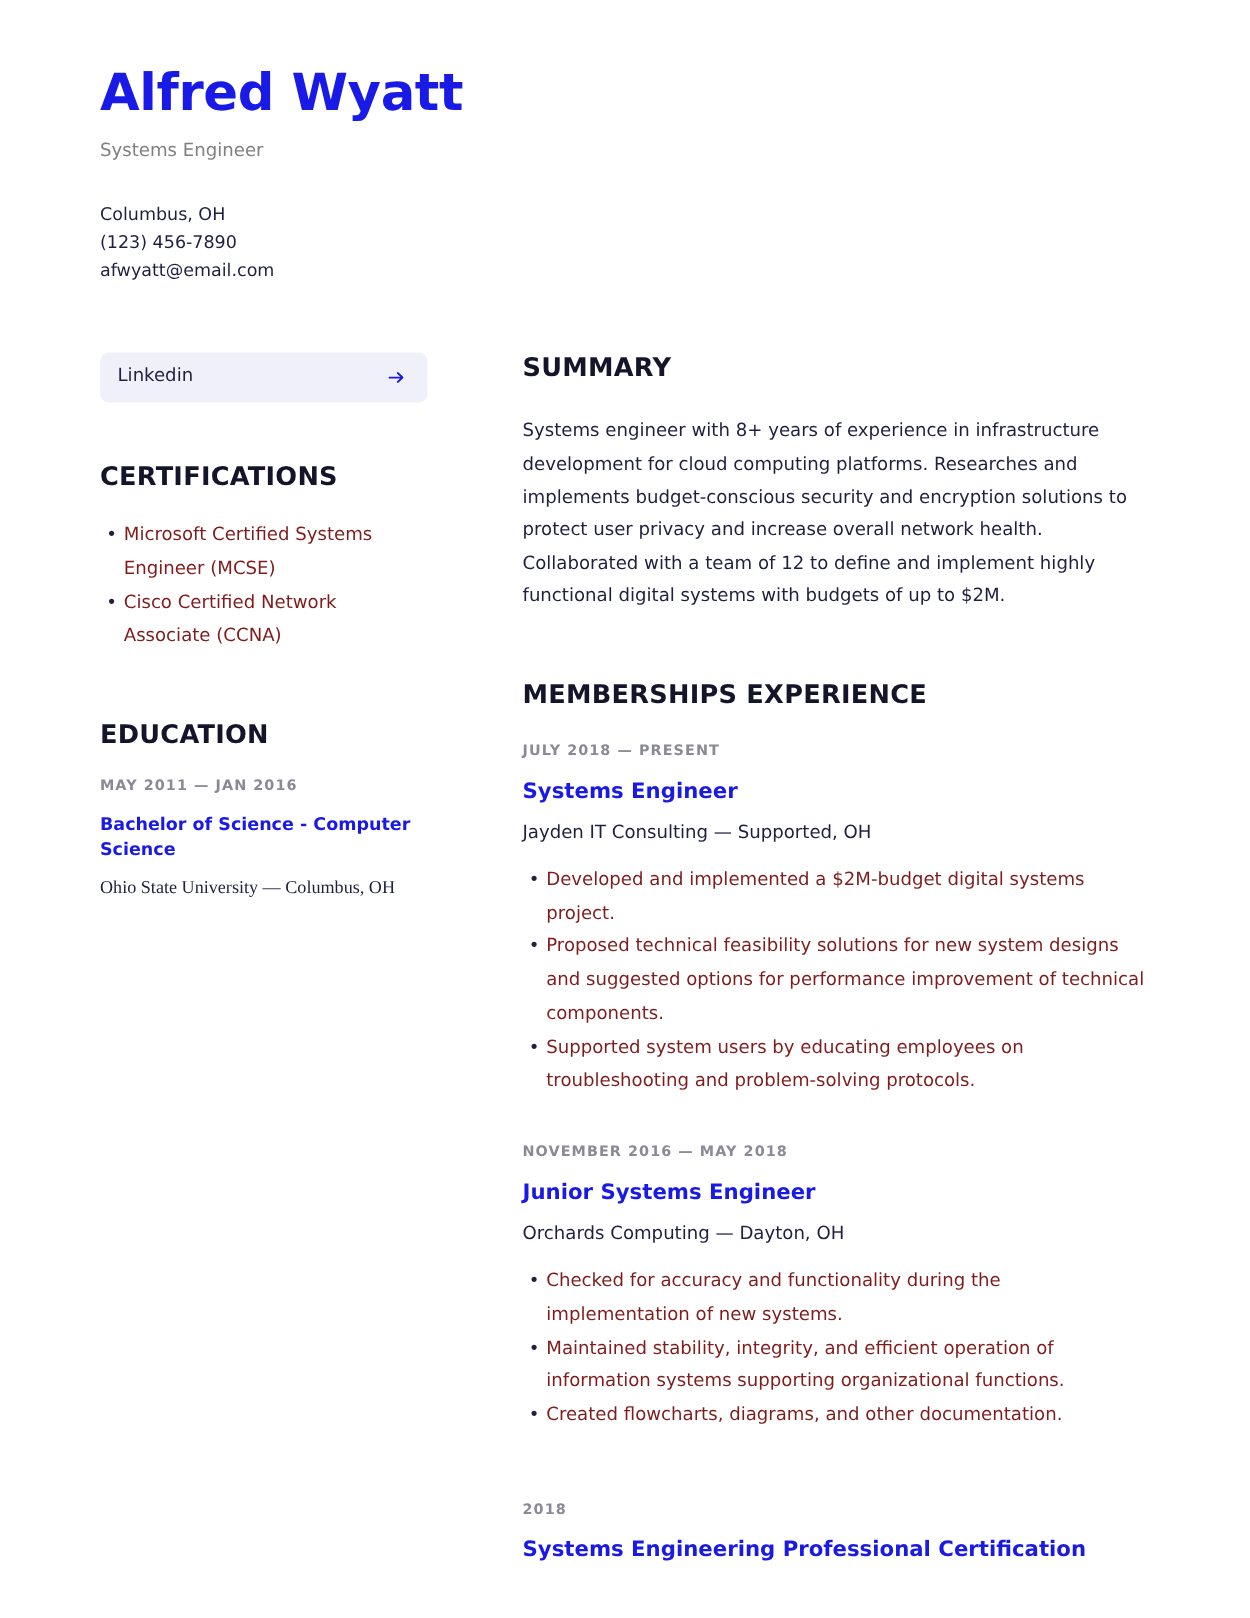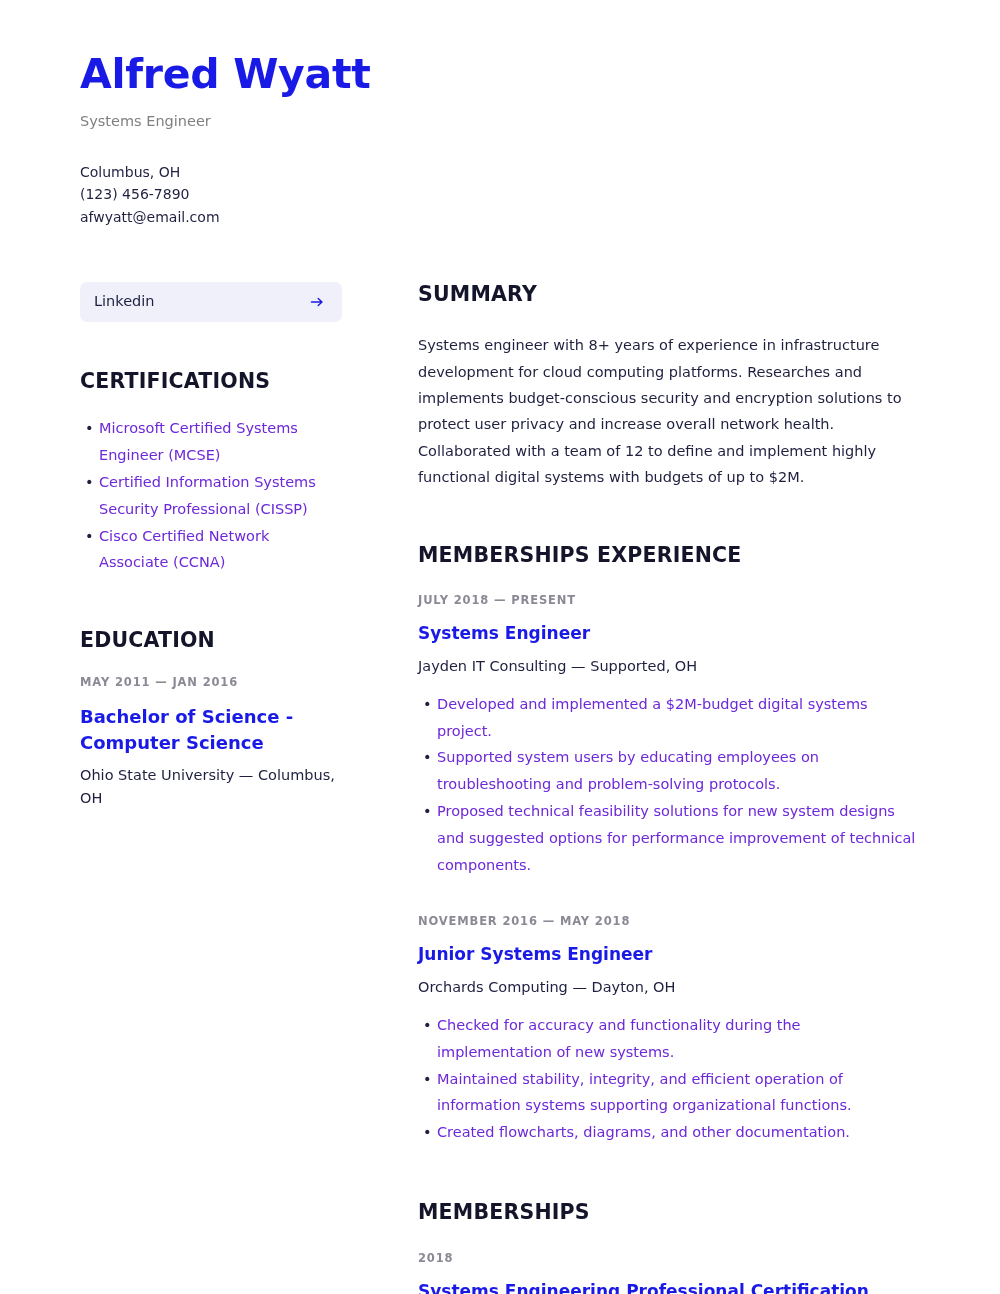--- a/index.html
+++ b/index.html
@@ -115,21 +115,21 @@
   
   ul.bullets {
     margin: 0;
     padding: 0 0 0 19px;
     list-style: none;
   }
   ul.bullets li {
     position: relative;
     font-size: 14.5px;
     line-height: 1.85;
-    color: #6d28d9;
+    color: #7f1d1d;
     margin-bottom: 0;
   }
   ul.bullets li::before {
     content: "•";
     position: absolute;
     left: -14px;
     top: 0;
     color: #1f2040;
     font-size: 14.5px;
     line-height: 1.85;
@@ -149,31 +149,31 @@
     line-height: 1.3;
   }
   .entry-title {
     font-size: 17px;
     font-weight: 700;
     color: #1a1ae6;
     line-height: 1.38;
     margin: 0 0 9px 0;
   }
   .col-left .entry-title {
-    font-size: 18px;
+    font-size: 14px;
     line-height: 1.45;
     margin-bottom: 8px;
   }
   .entry-org {
     font-size: 14.5px;
     color: #1f2040;
     line-height: 1.6;
     margin: 0 0 13px 0;
   }
-  .entry-org.no-gap { margin-bottom: 12px; }
+  .entry-org.no-gap { margin-bottom: 12px; font-family: Liberation Serif, serif; }
 
   .summary-text {
     font-size: 14.5px;
     line-height: 1.82;
     color: #1f2040;
     margin: 0;
   }
 
   .exp-bullets { margin-top: 2px; }
   .exp-bullets li { line-height: 1.78; }
@@ -212,21 +212,20 @@
           <svg width="16" height="16" viewBox="0 0 16 16" fill="none" aria-hidden="true">
             <path d="M2.5 8h10.5M9.2 4.4L13 8l-3.8 3.6" stroke="currentColor" stroke-width="1.4" stroke-linecap="round" stroke-linejoin="round"></path>
           </svg>
         </span>
       </div>
 
       <div class="section section-certifications">
         <h2 class="section-title">CERTIFICATIONS</h2>
         <ul class="bullets">
           <li>Microsoft Certified Systems Engineer (MCSE)</li>
-          <li>Certified Information Systems Security Professional (CISSP)</li>
           <li>Cisco Certified Network Associate (CCNA)</li>
         </ul>
       </div>
 
       <div class="section">
         <h2 class="section-title">EDUCATION</h2>
         <div class="entry edu-block">
           <div class="entry-date">MAY 2011 — JAN 2016</div>
           <div class="entry-title">Bachelor of Science - Computer Science</div>
           <div class="entry-org no-gap">Ohio State University — Columbus, OH</div>
@@ -246,39 +245,38 @@
 
       <div class="section section-experience">
         <h2 class="section-title">MEMBERSHIPS EXPERIENCE</h2>
 
         <div class="job">
           <div class="entry-date">JULY 2018 — PRESENT</div>
           <div class="entry-title">Systems Engineer</div>
           <div class="entry-org">Jayden IT Consulting — Supported, OH</div>
           <ul class="bullets exp-bullets">
             <li>Developed and implemented a $2M-budget digital systems project.</li>
+            <li>Proposed technical feasibility solutions for new system designs and suggested options for performance improvement of technical components.</li>
             <li>Supported system users by educating employees on troubleshooting and problem-solving protocols.</li>
-            <li>Proposed technical feasibility solutions for new system designs and suggested options for performance improvement of technical components.</li>
           </ul>
         </div>
 
         <div class="job">
           <div class="entry-date">NOVEMBER 2016 — MAY 2018</div>
           <div class="entry-title">Junior Systems Engineer</div>
           <div class="entry-org">Orchards Computing — Dayton, OH</div>
           <ul class="bullets exp-bullets">
             <li>Checked for accuracy and functionality during the implementation of new systems.</li>
             <li>Maintained stability, integrity, and efficient operation of information systems supporting organizational functions.</li>
             <li>Created flowcharts, diagrams, and other documentation.</li>
           </ul>
         </div>
       </div>
 
       <div class="section">
-        <h2 class="section-title">MEMBERSHIPS</h2>
         <div class="entry">
           <div class="entry-date">2018</div>
           <div class="entry-title">Systems Engineering Professional Certification</div>
 
         </div>
       </div>
 
     </div>
   </div>
 </div>

